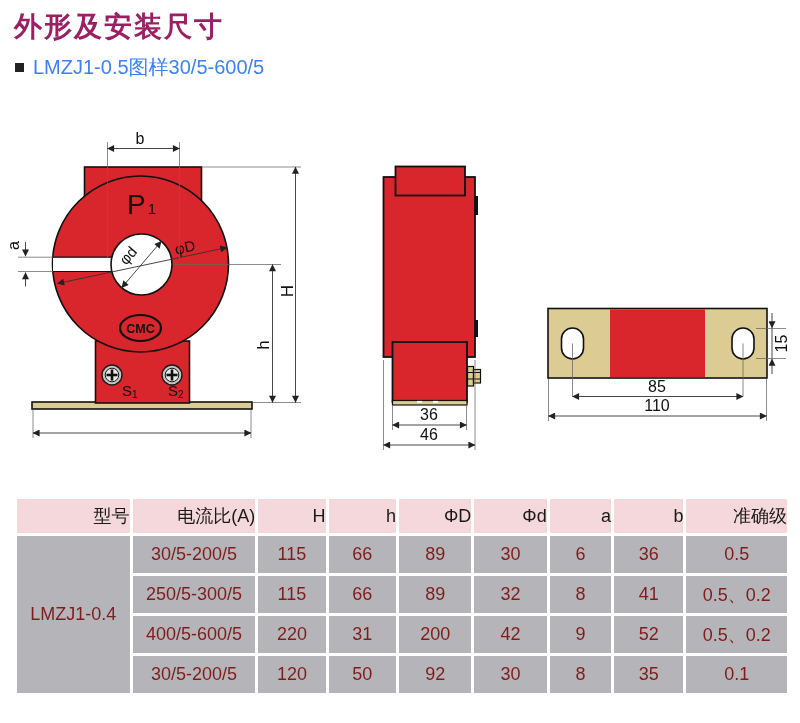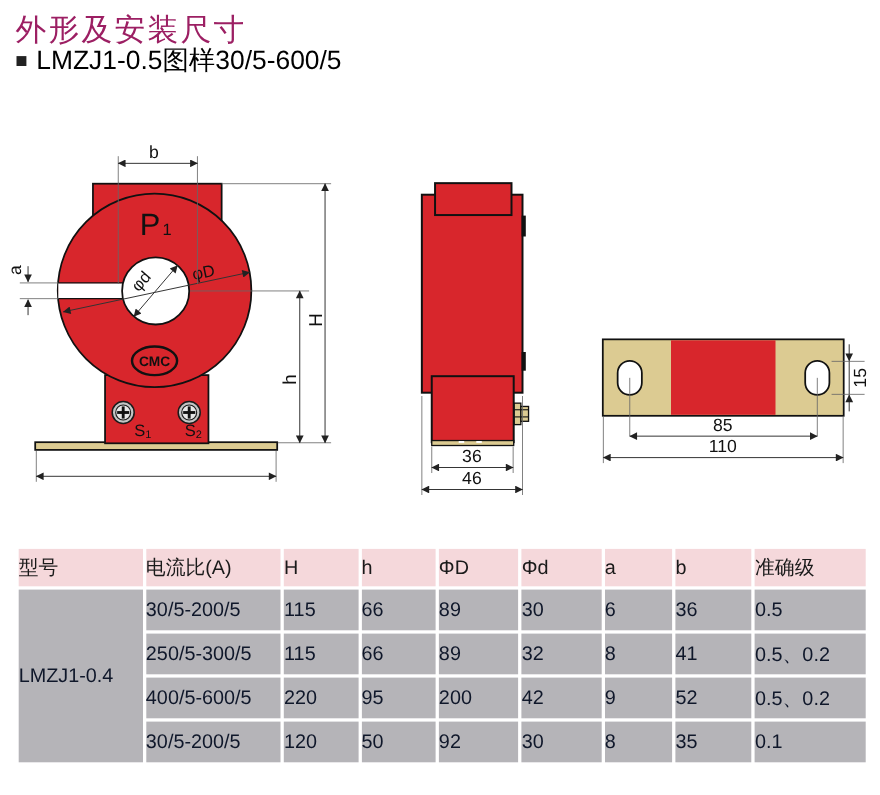--- a/index.html
+++ b/index.html
@@ -10,25 +10,25 @@
     --table-cell-gray:#B5B4B8;
   }
   *{box-sizing:border-box;margin:0;padding:0}
   html,body{background:#fff}
   body{
     width:800px;height:723px;position:relative;overflow:hidden;
     font-family:"Liberation Sans", sans-serif;color:#1a1a1a;
   }
   .page-title{
     position:absolute;left:14px;top:8px;
-    font-size:28px;font-weight:normal;color:var(--title-magenta);
+    font-size:28px;font-weight:bold;color:var(--title-magenta);
     letter-spacing:2px;
   }
   .subtitle-row{
-    position:absolute;left:15px;top:39px;font-size:24px;color:#000000;
+    position:absolute;left:15px;top:54px;font-size:20px;color:#3b82f6;
     display:flex;align-items:center;
   }
   .bullet-sq{
     width:9px;height:9px;background:#222;display:inline-block;
     margin-right:9px;flex:0 0 auto;
   }
   svg text{font-family:"Liberation Sans", sans-serif;fill:#111}
   .fill-red{fill:var(--body-red)}
   .fill-tan{fill:var(--plate-tan)}
   .obj{stroke:#111;stroke-width:1.6}
@@ -38,25 +38,25 @@
   .ext{stroke:#666;stroke-width:0.75;fill:none}
   .dimtxt{font-size:16px}
   .dimtxt-s{font-size:15px}
   #drawing{position:absolute;left:0;top:100px}
   table.spec{
     position:absolute;left:14px;top:496px;width:776px;
     border-collapse:separate;border-spacing:3px;table-layout:fixed;
   }
   table.spec th{
     background:var(--table-header-pink);height:34px;
-    font-size:18px;font-weight:normal;text-align:left;color:#1a1a1a;
+    font-size:18px;font-weight:normal;text-align:right;color:#1a1a1a;
   }
   table.spec td{
     background:var(--table-cell-gray);height:37px;
-    font-size:18px;text-align:left;color:#0f172a;
+    font-size:18px;text-align:center;color:#7f1d1d;
   }
 </style>
 </head>
 <body>
 
 <div class="page-title">外形及安装尺寸</div>
 
 <div class="subtitle-row">
   <span class="bullet-sq"></span>
   <span>LMZJ1-0.5图样30/5-600/5</span>
@@ -269,21 +269,21 @@
     <td>66</td>
     <td>89</td>
     <td>32</td>
     <td>8</td>
     <td>41</td>
     <td>0.5、0.2</td>
   </tr>
   <tr>
     <td>400/5-600/5</td>
     <td>220</td>
-    <td>95</td>
+    <td>31</td>
     <td>200</td>
     <td>42</td>
     <td>9</td>
     <td>52</td>
     <td>0.5、0.2</td>
   </tr>
   <tr>
     <td>30/5-200/5</td>
     <td>120</td>
     <td>50</td>

